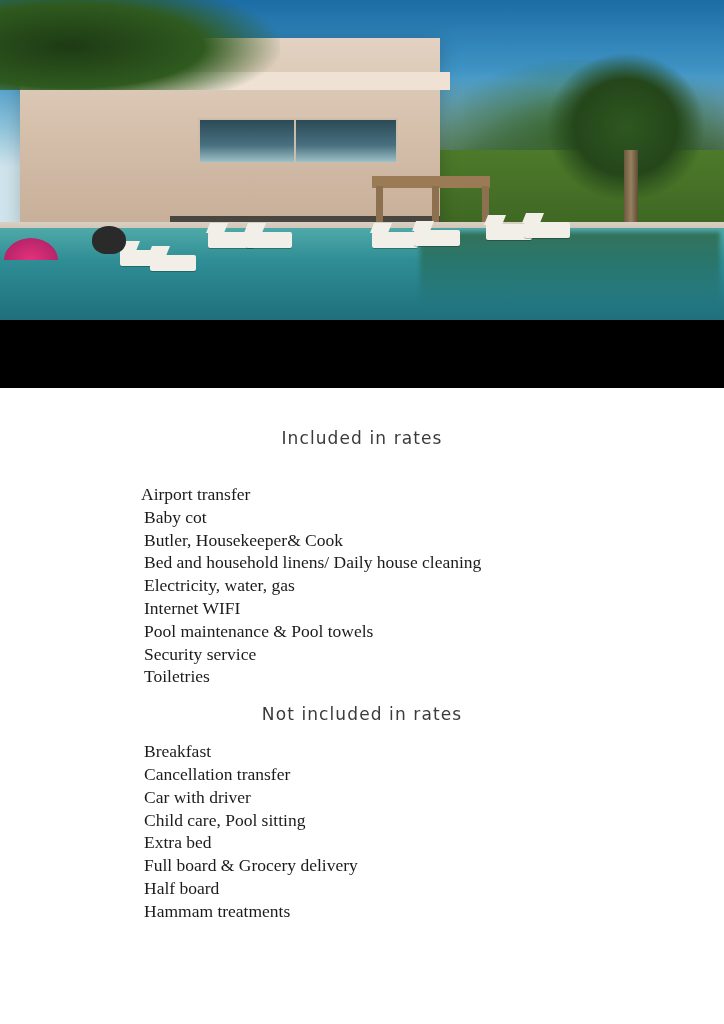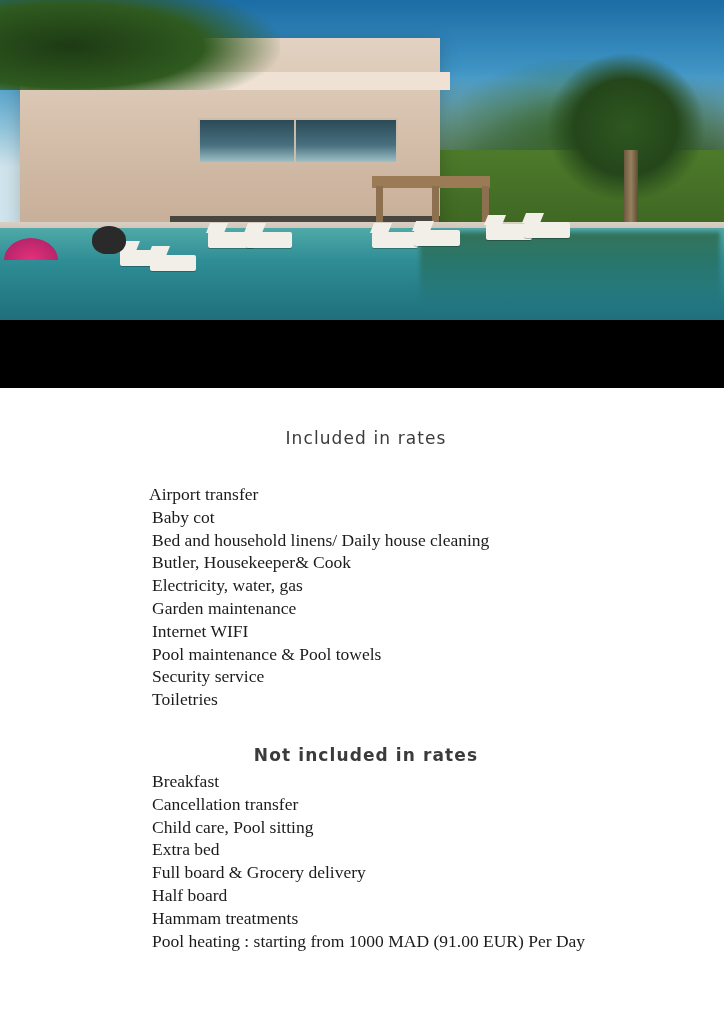--- a/index.html
+++ b/index.html
@@ -199,48 +199,48 @@
 
   
   .black-band {
     width: 724px;
     height: 68px;
     background: #000000;
   }
 
   
   .content {
-    padding: 0 0 0 8px;
+    padding: 0 0 0 0;
   }
   .section-title {
     text-align: center;
     font-size: 17px;
     letter-spacing: 1.1px;
     color: #3b3b3b;
     font-family: "DejaVu Sans", sans-serif;
     font-weight: 400;
   }
   .section-title.first { margin-top: 40px; }
-  .section-title.second { margin-top: 34px; font-weight: bold; }
+  .section-title.second { margin-top: 16px; }
 
   ul.amenities {
     list-style: none;
     margin: 22px 0 0 0;
     padding: 0 0 0 144px;
   }
   ul.amenities li {
     font-size: 17.5px;
     line-height: 22.8px;
     color: #1b1b1b;
     font-family: "Liberation Serif", serif;
     white-space: nowrap;
   }
   ul.amenities.included { margin-top: 35px; }
   ul.amenities.included li:first-child { margin-left: -3px; }
-  ul.amenities.excluded { margin-top: 5px; }
+  ul.amenities.excluded { margin-top: 16px; }
 </style>
 </head>
 <body>
 
 <div class="hero">
   <div class="hero-photo">
     <div class="shrubs"></div>
     <div class="lawn"></div>
     <div class="palm-right"></div>
     <div class="palm-trunk"></div>
@@ -278,36 +278,35 @@
 
 <div class="black-band"></div>
 
 <div class="content">
 
   <div class="section-title first">Included in rates</div>
 
   <ul class="amenities included">
     <li>Airport transfer</li>
     <li>Baby cot</li>
+    <li>Butler, Housekeeper&amp; Cook</li>
     <li>Bed and household linens/ Daily house cleaning</li>
-    <li>Butler, Housekeeper&amp; Cook</li>
     <li>Electricity, water, gas</li>
-    <li>Garden maintenance</li>
     <li>Internet WIFI</li>
     <li>Pool maintenance &amp; Pool towels</li>
     <li>Security service</li>
     <li>Toiletries</li>
   </ul>
 
   <div class="section-title second">Not included in rates</div>
 
   <ul class="amenities excluded">
     <li>Breakfast</li>
     <li>Cancellation transfer</li>
+    <li>Car with driver</li>
     <li>Child care, Pool sitting</li>
     <li>Extra bed</li>
     <li>Full board &amp; Grocery delivery</li>
     <li>Half board</li>
     <li>Hammam treatments</li>
-    <li>Pool heating : starting from 1000 MAD (91.00 EUR) Per Day</li>
   </ul>
 
 </div>
 
 </body></html>

